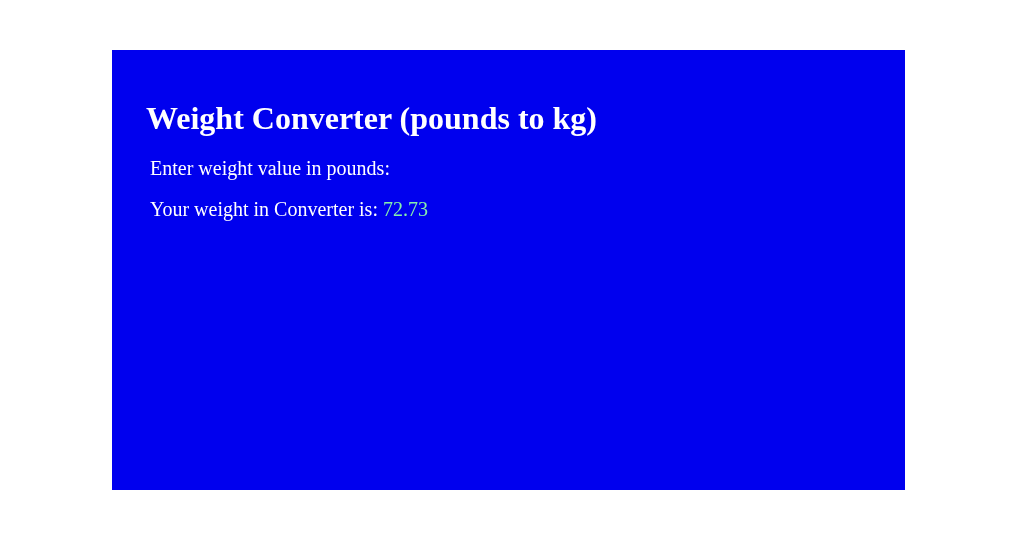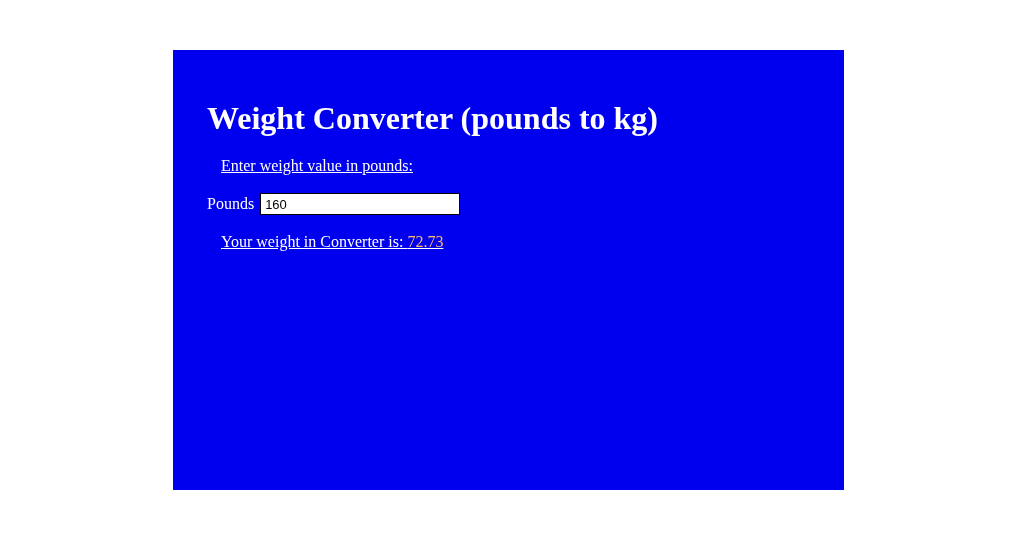--- a/index.html
+++ b/index.html
@@ -4,64 +4,59 @@
   <style>
     body {
       margin: 0;
       padding: 0;
       background: #ffffff;
       font-family: "Times New Roman", Times, serif;
     }
     .container {
       background: #0000ee;
       margin: 50px auto 0 auto;
-      width: 671px;
+      width: 793px;
       min-height: 440px;
       padding: 30px 34px;
       box-sizing: border-box;
       color: #ffffff;
     }
     h1 {
       font-size: 32px;
       font-weight: bold;
       margin: 20px 0 20px 0;
     }
     p {
-      font-size: 16px;
-      margin: 18px 14px;
-      text-decoration: underline;
+      font-size: 20px;
+      margin: 18px 4px;
     }
     .input-row {
       margin: 18px 0;
       font-size: 16px;
     }
     .input-row label {
       margin-right: 2px;
     }
     .num-input {
       width: 200px;
       height: 22px;
       font-family: Arial, sans-serif;
       font-size: 13px;
       padding: 1px 4px;
       box-sizing: border-box;
       border: 1px solid #000;
       background: #ffffff;
       color: #000000;
     }
     .result-value {
-      color: #fdba74;
+      color: #86efac;
     }
   </style>
 </head>
 <body>
 
 <div class="container">
   <h1>Weight Converter (pounds to kg)</h1>
   <p>Enter weight value in pounds:</p>
-  <div class="input-row">
-    <label>Pounds</label>
-    <input type="number" class="num-input" value="160" style="">
-  </div>
   <p>
     <span>Your weight in Converter is: </span><span class="result-value">72.73</span>
   </p>
 </div>
 
 </body></html>

